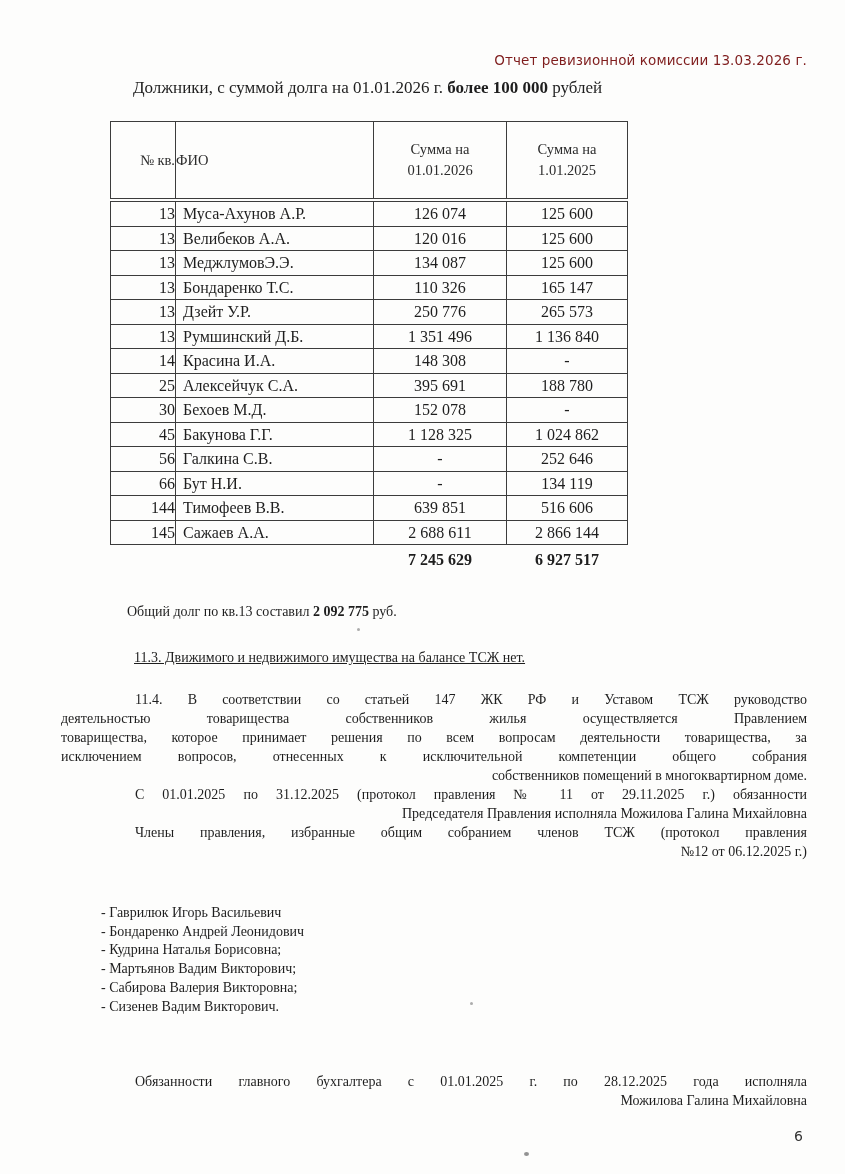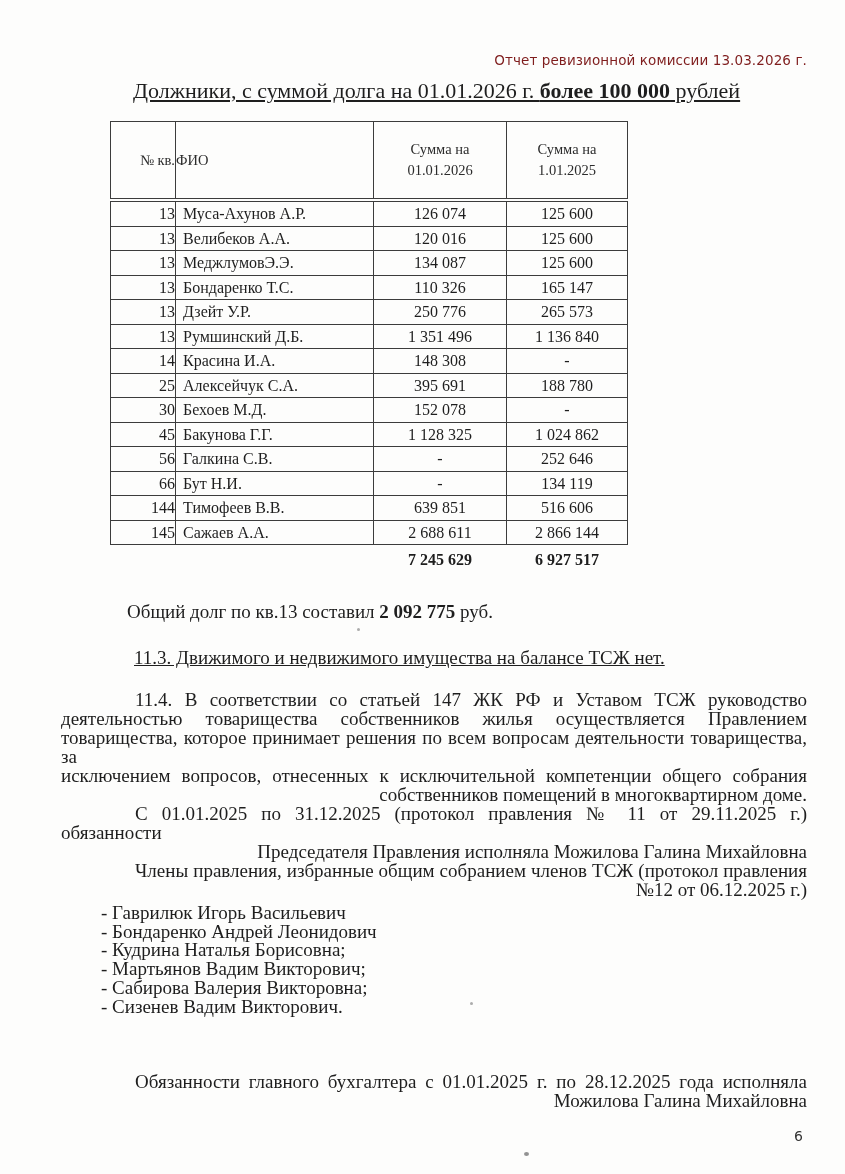--- a/index.html
+++ b/index.html
@@ -8,22 +8,21 @@
     background: #fdfdfc; color: #1e1e1e;
     font-family: "Liberation Serif", serif;
   }
   .page-header {
     position: absolute; top: 24px; right: 38px;
     font-family: "DejaVu Sans", "Liberation Sans", sans-serif;
     font-size: 13.5px; color: #7f1d1d; letter-spacing: 0.1px; margin-top: 28px;
   }
   .table-caption {
     position: absolute; top: 78px; left: 133px;
-    font-size: 22px;
-    text-decoration: underline;
+    font-size: 17px;
   }
   .table-caption b { font-weight: bold; }
   table.debtors {
     position: absolute; top: 121px; left: 110px;
     border-collapse: collapse; font-size: 16px;
   }
   table.debtors th, table.debtors td {
     border: 1.5px solid #3c3c3c; padding: 0;
   }
   table.debtors th {
@@ -31,21 +30,21 @@
     color: #2c2c2c; border-bottom: 4px double #3c3c3c;
   }
   table.debtors td { height: 23.5px; line-height: 23px; }
   .c-apt { width: 64px; text-align: right; }
   .c-name { width: 190px; text-align: left; padding-left: 7px !important; }
   .c-s26 { width: 132px; text-align: center; }
   .c-s25 { width: 120px; text-align: center; }
   table.debtors tr.total td {
     border: none; font-weight: bold; height: 30px; line-height: 30px;
   }
-  .text-block { position: absolute; font-size: 19px; line-height: 19px; }
+  .text-block { position: absolute; font-size: 14px; line-height: 19px; }
   .total-line { top: 602px; left: 127px; }
   .p113 { top: 648px; left: 134px; text-decoration: underline; }
   .p114 {
     top: 690px; left: 61px; width: 746px; text-align: justify;
     text-align-last: auto;
   }
   .indent { display: inline-block; width: 74px; }
   .justify-line { text-align: justify; text-align-last: justify; display: block; }
   .plain-line { display: block; text-align: right; }
   .members { top: 904px; left: 101px; line-height: 18.7px; }

